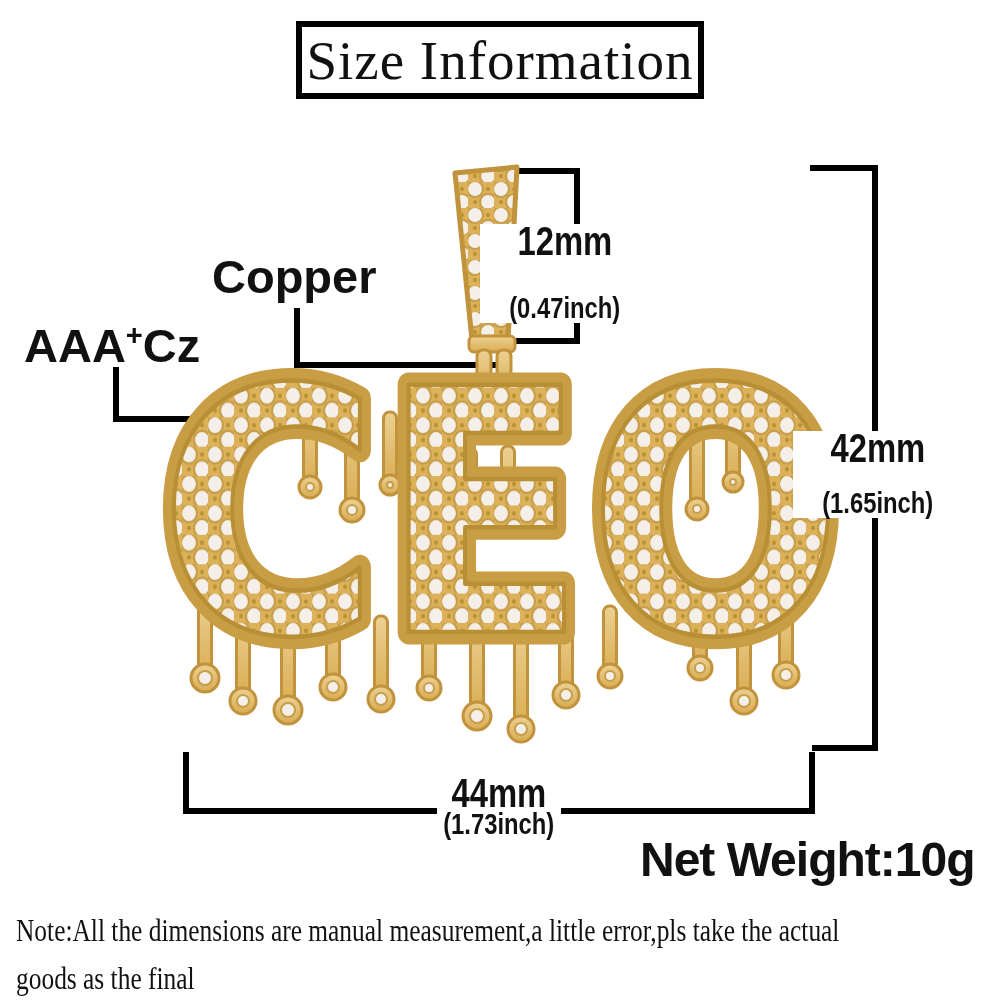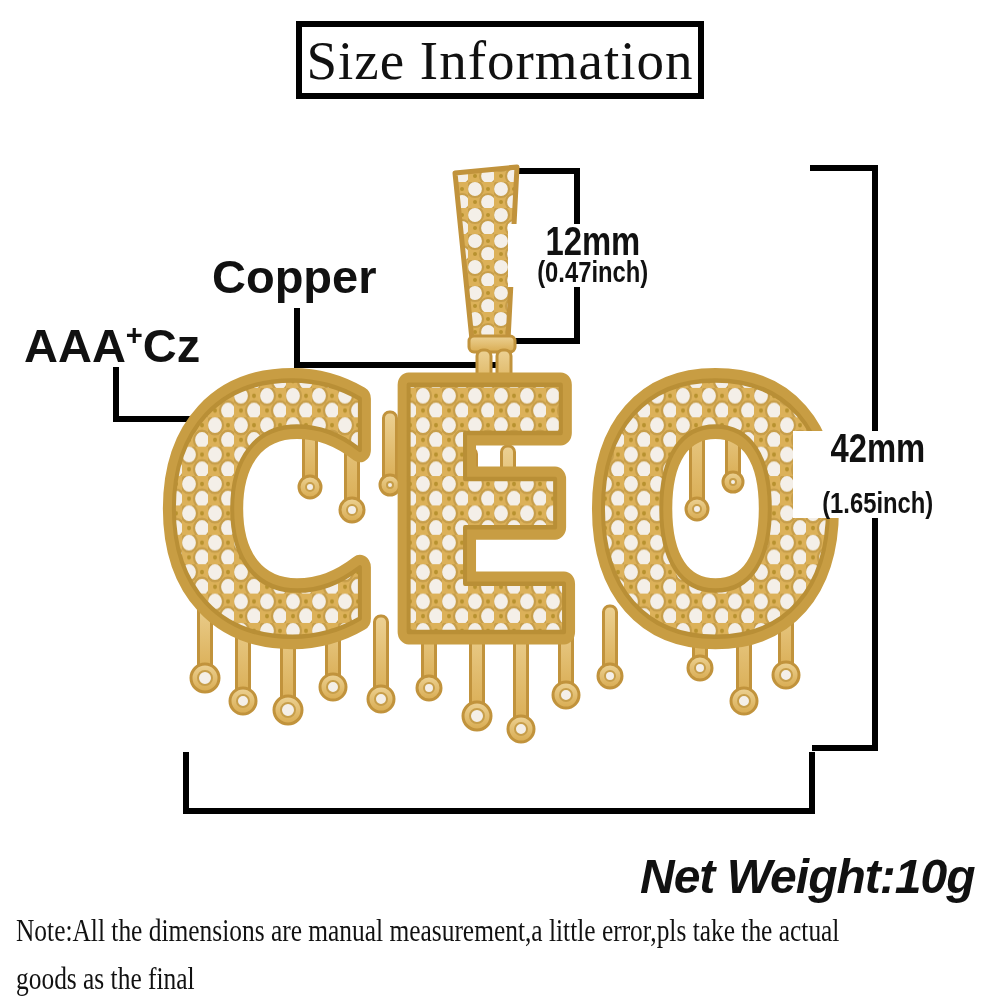--- a/index.html
+++ b/index.html
@@ -26,27 +26,27 @@
   .callout sup{font-size:62%;vertical-align:super;line-height:0;}
   .copper{left:212px;top:249px;}
   .aaacz{left:24px;top:318px;}
 
   .dim{
     position:absolute;display:flex;flex-direction:column;align-items:center;
     background:var(--bg);text-align:center;color:var(--text);
   }
   .dim .mm{font-weight:bold;font-size:40px;line-height:34px;transform:scaleX(.82);white-space:nowrap;}
   .dim .inch{font-weight:bold;font-size:29px;line-height:29px;transform:scaleX(.82);white-space:nowrap;}
-  .dim12{left:508px;top:224px;width:170px;}
+  .dim12{left:480px;top:224px;width:170px;gap:36px;}
   .dim42{left:793px;top:431px;width:170px;gap:24px;}
   .dim44{left:437px;top:776px;width:124px;}
 
   .net-weight{
-    position:absolute;left:640px;top:849px;font-weight:bold;font-size:48px;
-    letter-spacing:-1px;color:var(--text);white-space:nowrap;font-style:italic;
+    position:absolute;left:640px;top:832px;font-weight:bold;font-size:48px;
+    letter-spacing:-1px;color:var(--text);white-space:nowrap;
   }
   .note-line{
     position:absolute;left:16px;font-family:"Liberation Serif",serif;font-size:31px;
     color:var(--text);white-space:nowrap;transform:scaleX(.82);transform-origin:left center;
   }
   .note1{top:913px;}
   .note2{top:961px;}
 
   .mline{fill:none;stroke:var(--line);stroke-width:6;}
   .gold-part{fill:url(#stones);stroke:var(--gold-dark);stroke-width:5;stroke-linejoin:round;}
@@ -169,18 +169,22 @@
   <div class="callout copper">Copper</div>
 
   <div class="dim dim12">
     <span class="mm">12mm</span>
     <span class="inch">(0.47inch)</span>
   </div>
   <div class="dim dim42">
     <span class="mm">42mm</span>
     <span class="inch">(1.65inch)</span>
   </div>
+  <div class="dim dim44">
+    <span class="mm">44mm</span>
+    <span class="inch">(1.73inch)</span>
+  </div>
 
   <div class="net-weight">Net Weight:10g</div>
   <div class="note-line note1">Note:All the dimensions are manual measurement,a little error,pls take the actual</div>
   <div class="note-line note2">goods as the final</div>
 
 </div>
 
 </body></html>

